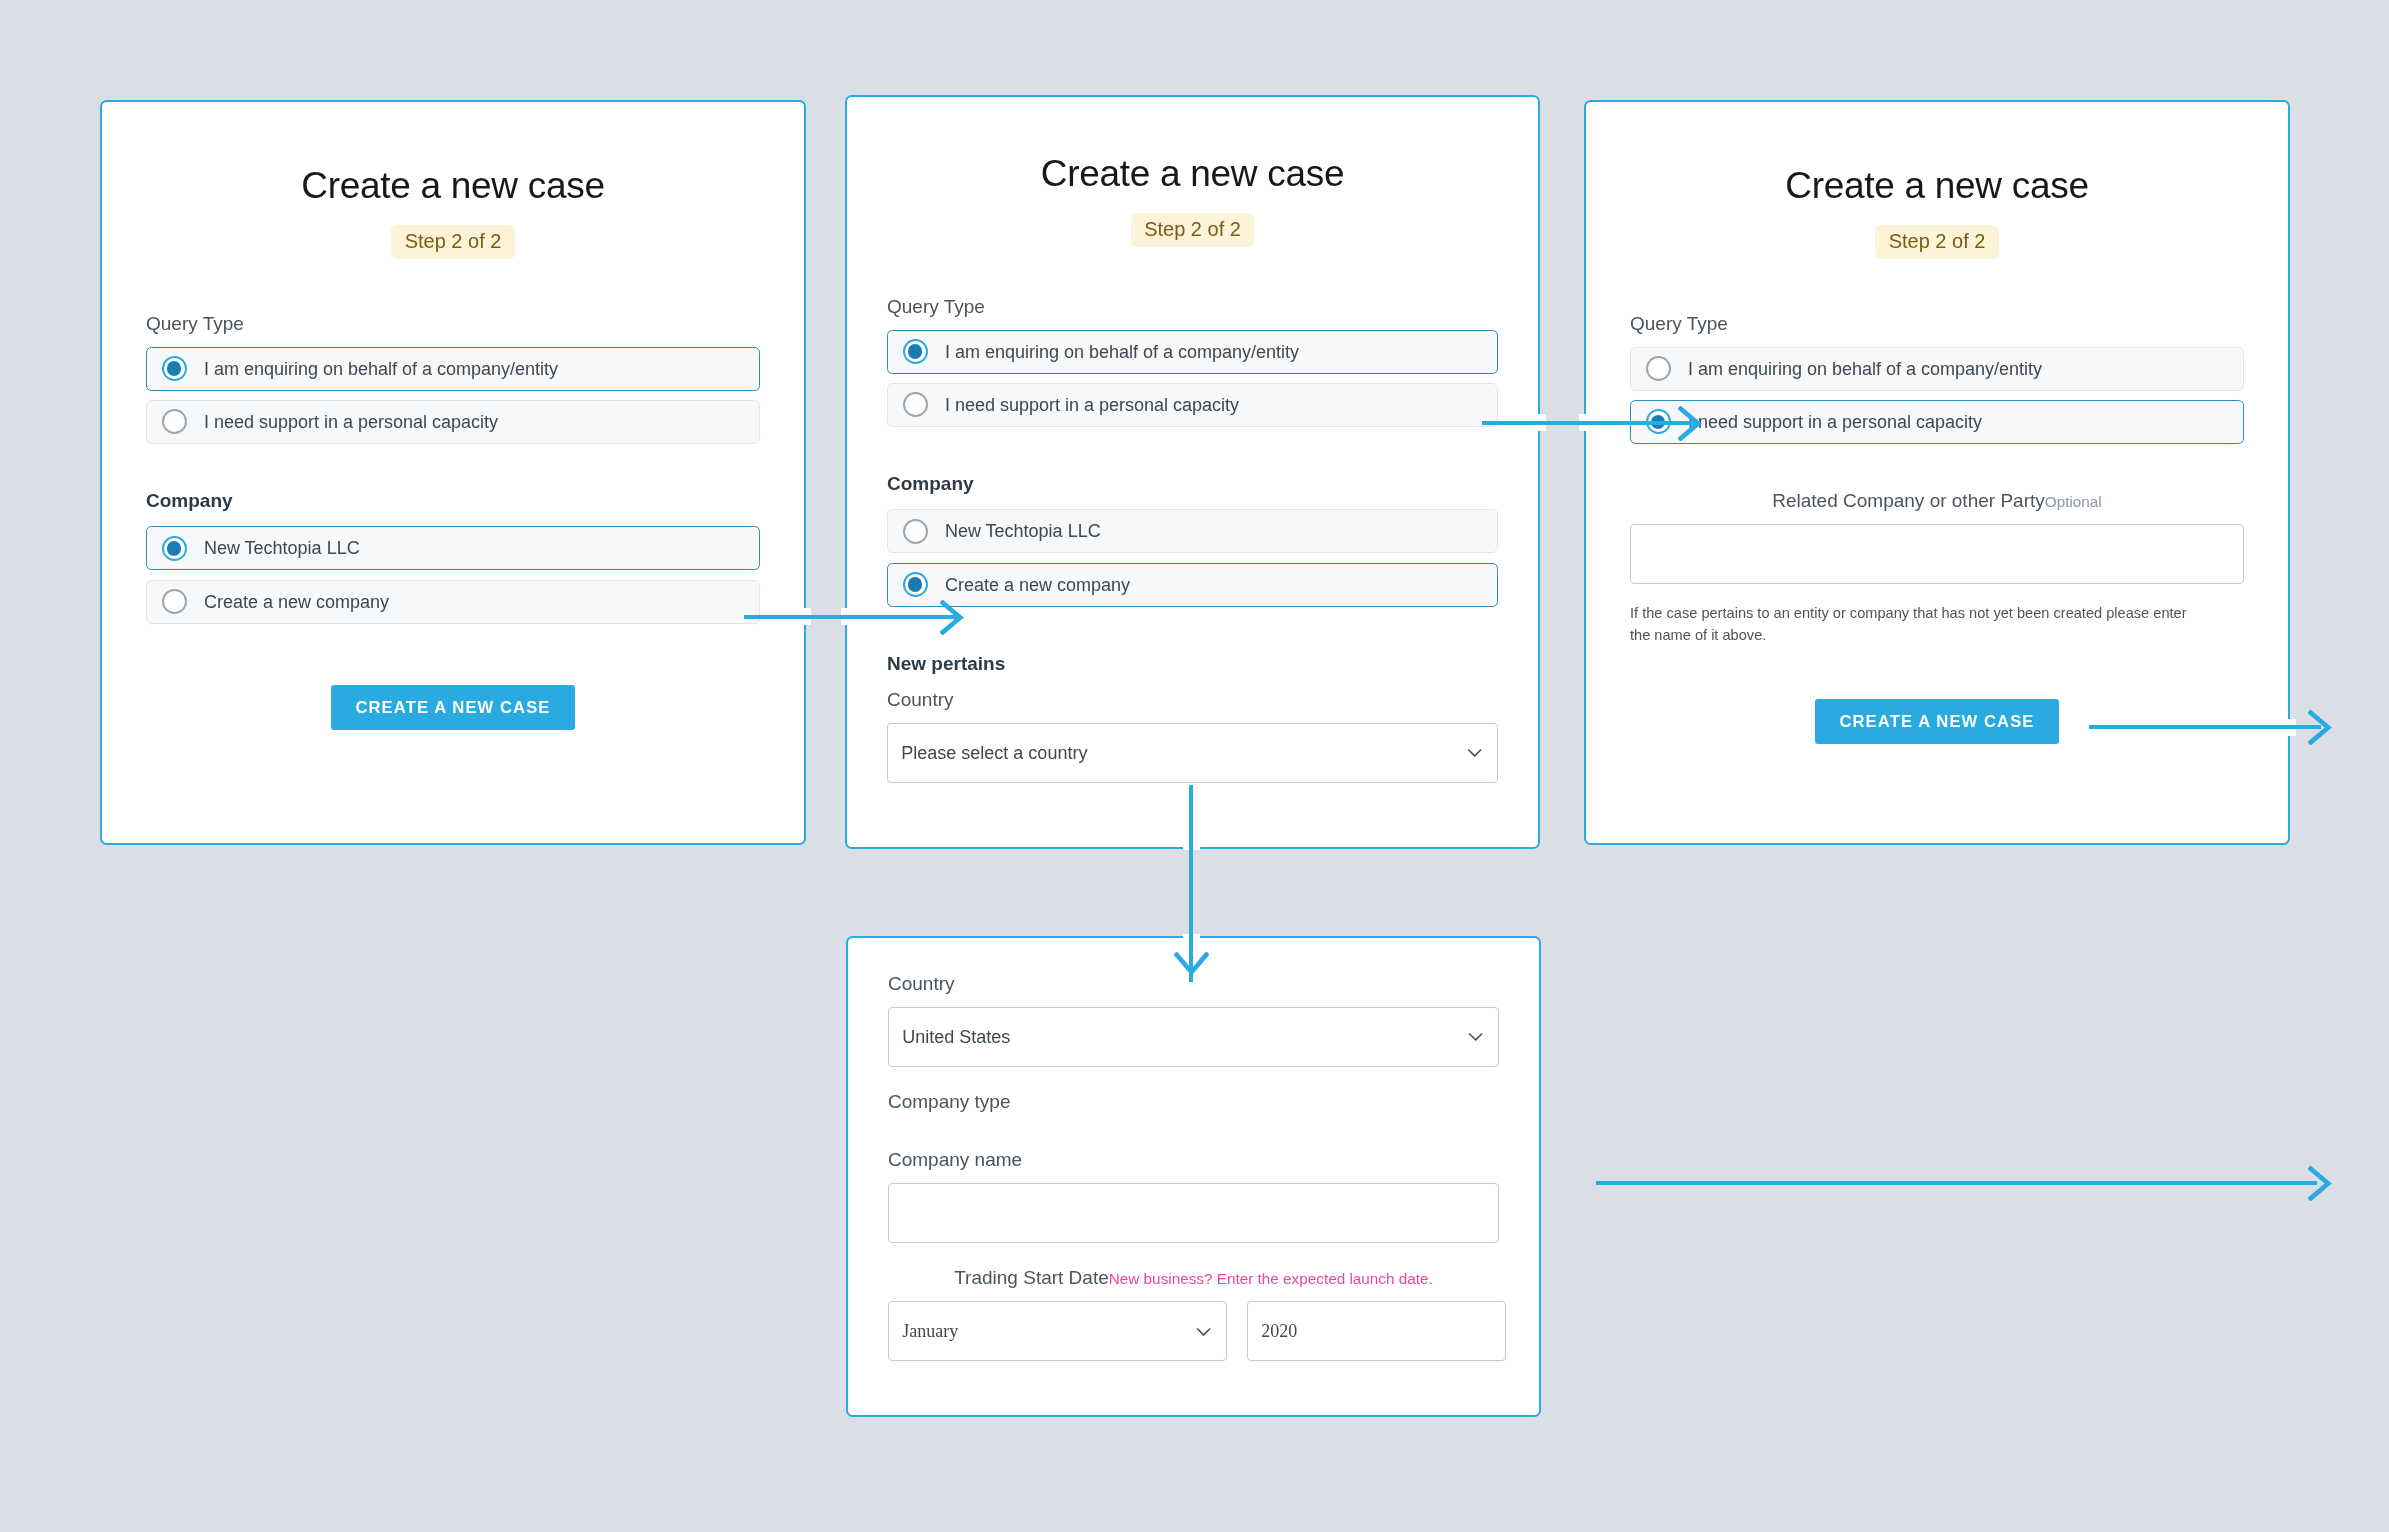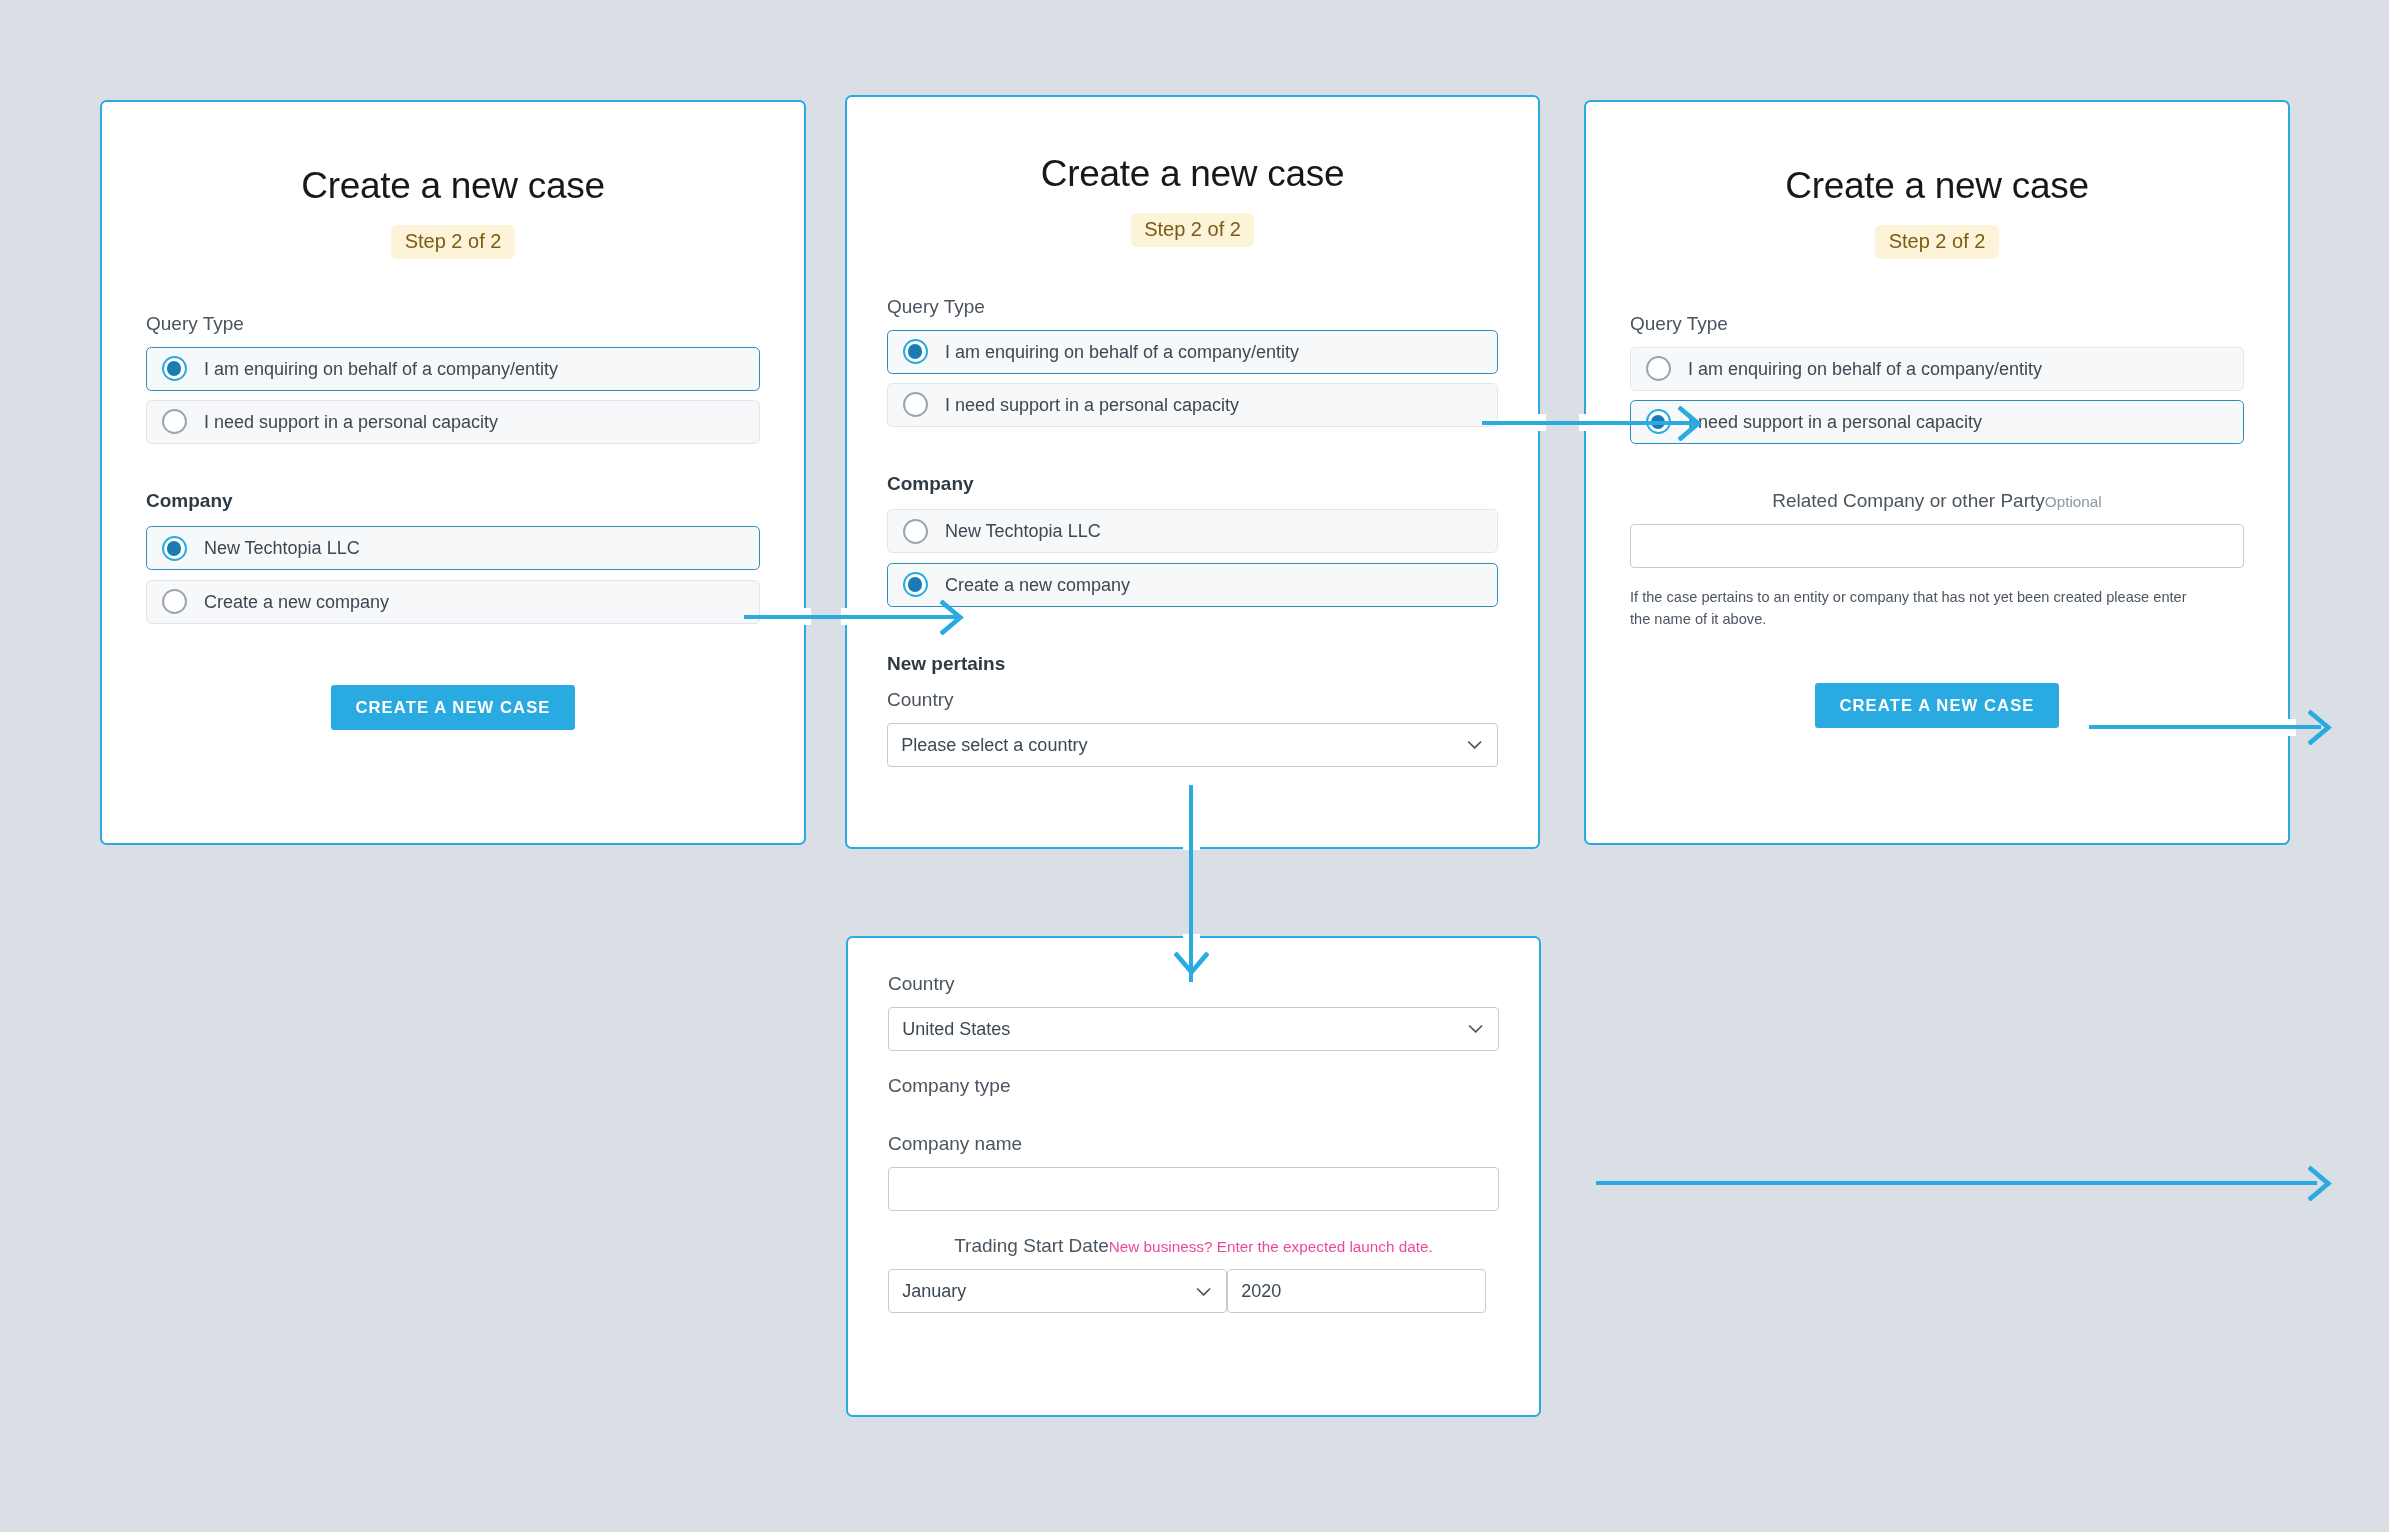--- a/index.html
+++ b/index.html
@@ -142,21 +142,21 @@
     color: #3c4853;
     margin-left: 17.3px;
     line-height: 1;
   }
 
   .spacer-lg { height: 37px; }
   .spacer-md { height: 24px; }
 
   
   .input-box {
-    height: 44px;
+    height: 60px;
     border: 1.3px solid #c4ccd3;
     border-radius: 4px;
     background: #ffffff;
     box-sizing: border-box;
     display: flex;
     align-items: center;
     padding: 0 13.3px;
     position: relative;
   }
   .select-box {
@@ -198,20 +198,22 @@
     letter-spacing: 1.1px;
     padding: 0 24px;
     height: 45px;
     line-height: 45px;
     cursor: pointer;
   }
 
   
   .date-row {
     display: flex;
+    gap: 20px;
+    font-family: Liberation Serif, serif;
   }
   .date-row .month { flex: 0 0 339px; }
   .date-row .year  { flex: 0 0 259px; }
 
   
   .conn {
     position: absolute;
     background: #29abe2;
     z-index: 6;
   }

